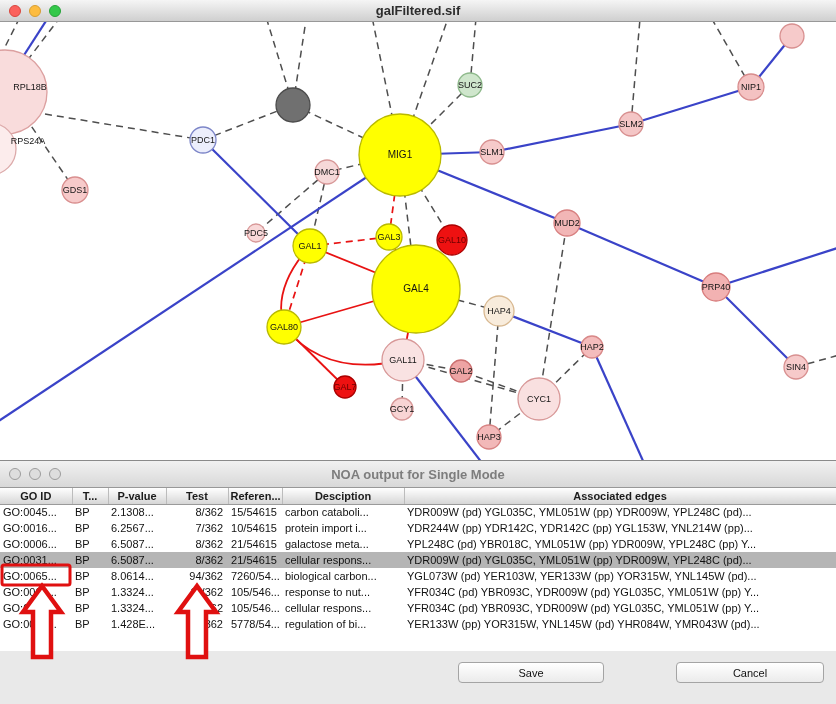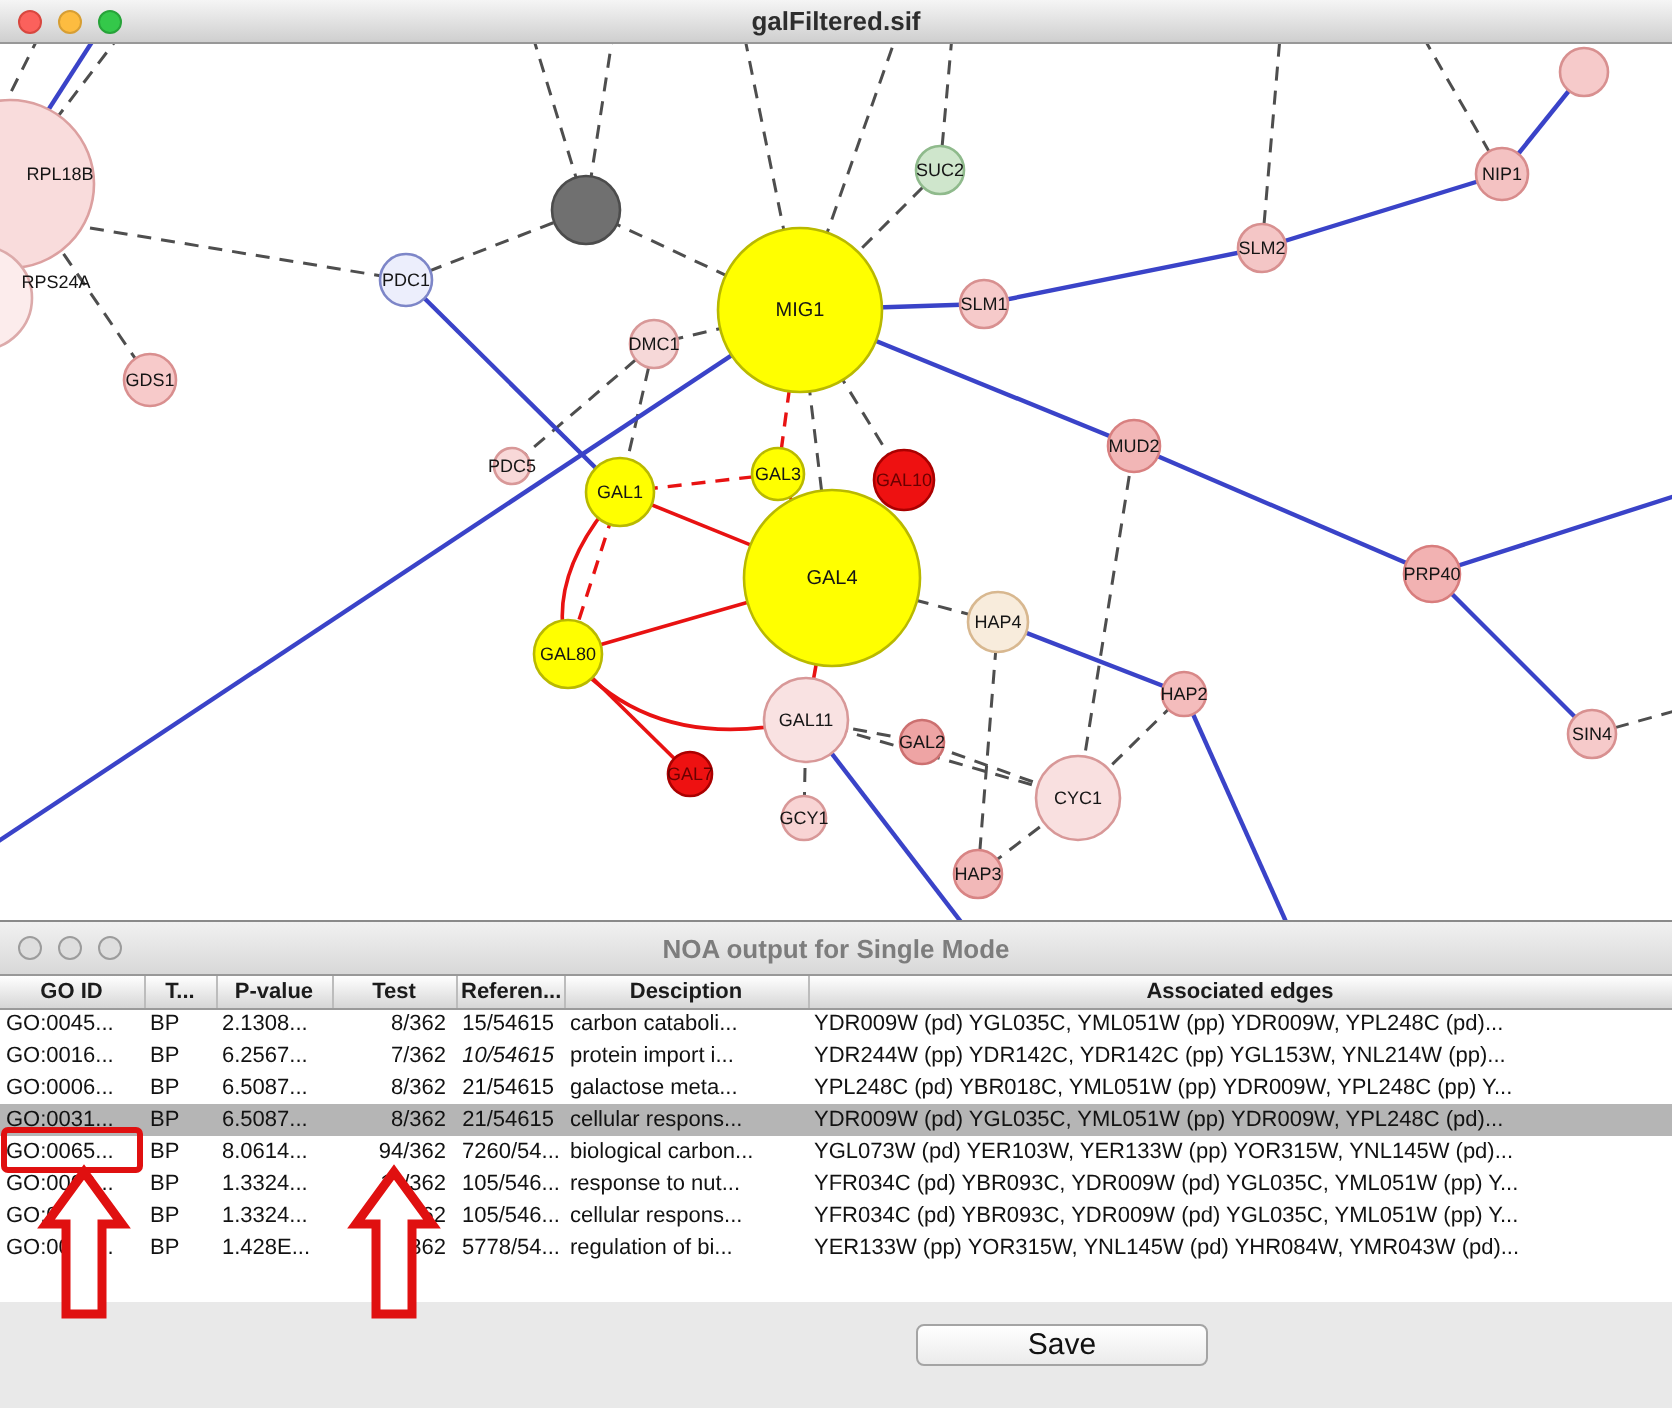--- a/index.html
+++ b/index.html
@@ -44,21 +44,21 @@
   table.noa-table tbody td { height:16px; padding:0 5px 0 3px;
     overflow:hidden; white-space:nowrap; color:#121212; }
   table.noa-table tbody tr.selected td { background:#b5b5b5; }
 
   
   .button-bar { position:absolute; left:0; top:190px; width:836px; height:54px;
     background:#e9e9e9; }
   .mac-button { position:absolute; top:11px; height:21px;
     background:linear-gradient(#ffffff,#ebebeb);
     border:1px solid #a4a4a4; border-radius:4px;
-    font-family:"Liberation Sans",sans-serif; font-size:15px; color:#111;
+    font-family:"Liberation Sans",sans-serif; font-size:11px; color:#111;
     text-align:center; cursor:default; }
   .mac-button.save   { left:458px; width:146px; }
   .mac-button.cancel { left:676px; width:148px; }
 
   
   .annotations { position:absolute; left:0; top:0; z-index:10; pointer-events:none; }
 </style>
 </head>
 <body>
 
@@ -221,21 +221,21 @@
               <td style="text-align: right;">8/362</td>
               <td style="text-align: right;">15/54615</td>
               <td style="text-align: left;">carbon cataboli...</td>
               <td style="text-align: left;">YDR009W (pd) YGL035C, YML051W (pp) YDR009W, YPL248C (pd)...</td>
             </tr>
             <tr>
               <td style="text-align: left;">GO:0016...</td>
               <td style="text-align: left;">BP</td>
               <td style="text-align: left;">6.2567...</td>
               <td style="text-align: right;">7/362</td>
-              <td style="text-align: right; font-style: italic;">10/54615</td>
+              <td style="text-align: right;">10/54615</td>
               <td style="text-align: left;">protein import i...</td>
               <td style="text-align: left;">YDR244W (pp) YDR142C, YDR142C (pp) YGL153W, YNL214W (pp)...</td>
             </tr>
             <tr>
               <td style="text-align: left;">GO:0006...</td>
               <td style="text-align: left;">BP</td>
               <td style="text-align: left;">6.5087...</td>
               <td style="text-align: right;">8/362</td>
               <td style="text-align: right;">21/54615</td>
               <td style="text-align: left;">galactose meta...</td>
@@ -285,20 +285,21 @@
               <td style="text-align: right;">5778/54...</td>
               <td style="text-align: left;">regulation of bi...</td>
               <td style="text-align: left;">YER133W (pp) YOR315W, YNL145W (pd) YHR084W, YMR043W (pd)...</td>
             </tr>
           </tbody>
       </table>
     </div>
 
     <div class="button-bar">
       <button class="mac-button save">Save</button>
+      <button class="mac-button cancel">Cancel</button>
     </div>
   </div>
 
   <svg id="anno-svg" class="annotations" width="836" height="704" viewBox="0 0 836 704">
       <rect x="2" y="565" width="68" height="20" rx="2" fill="none" stroke="#e01010" stroke-width="3"></rect>
       <polygon points="42,586 61,612 51,612 51,657 33,657 33,612 23,612" fill="#ffffff" stroke="#e01010" stroke-width="4.5" stroke-linejoin="miter"></polygon>
       <polygon points="197,586 216,612 206,612 206,657 188,657 188,612 178,612" fill="#ffffff" stroke="#e01010" stroke-width="4.5" stroke-linejoin="miter"></polygon>
     </svg>
 
 </div>

